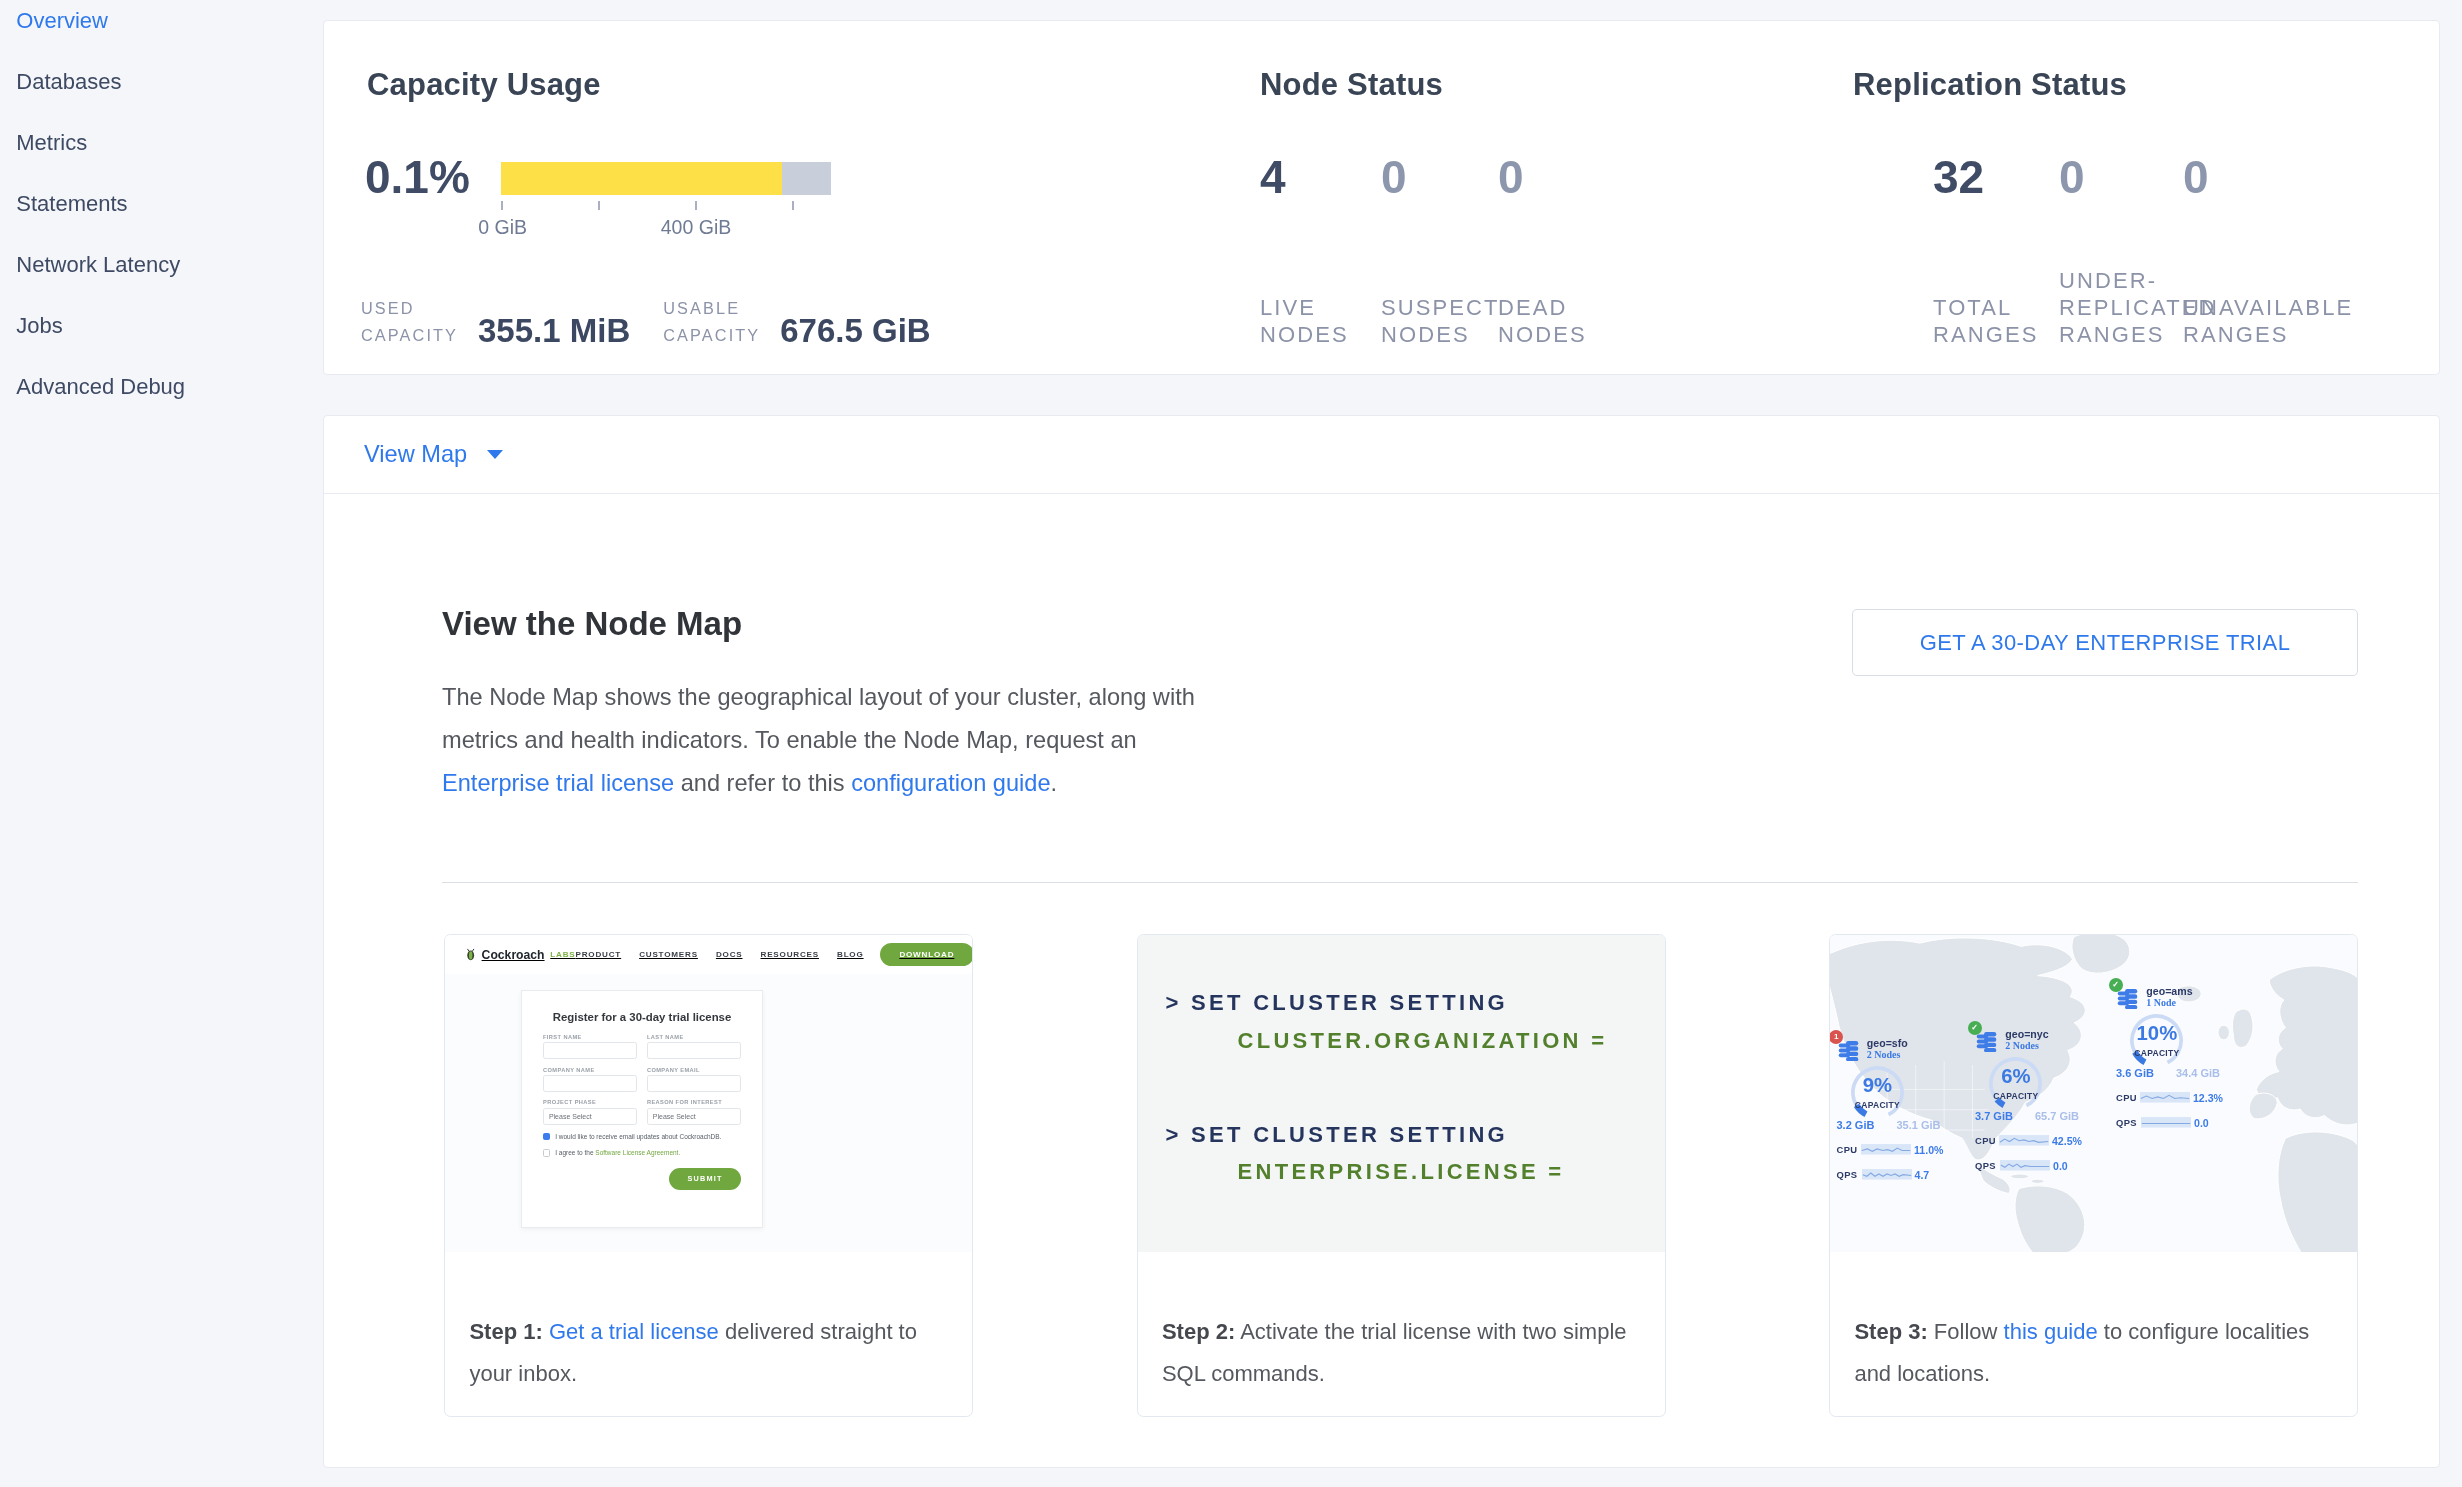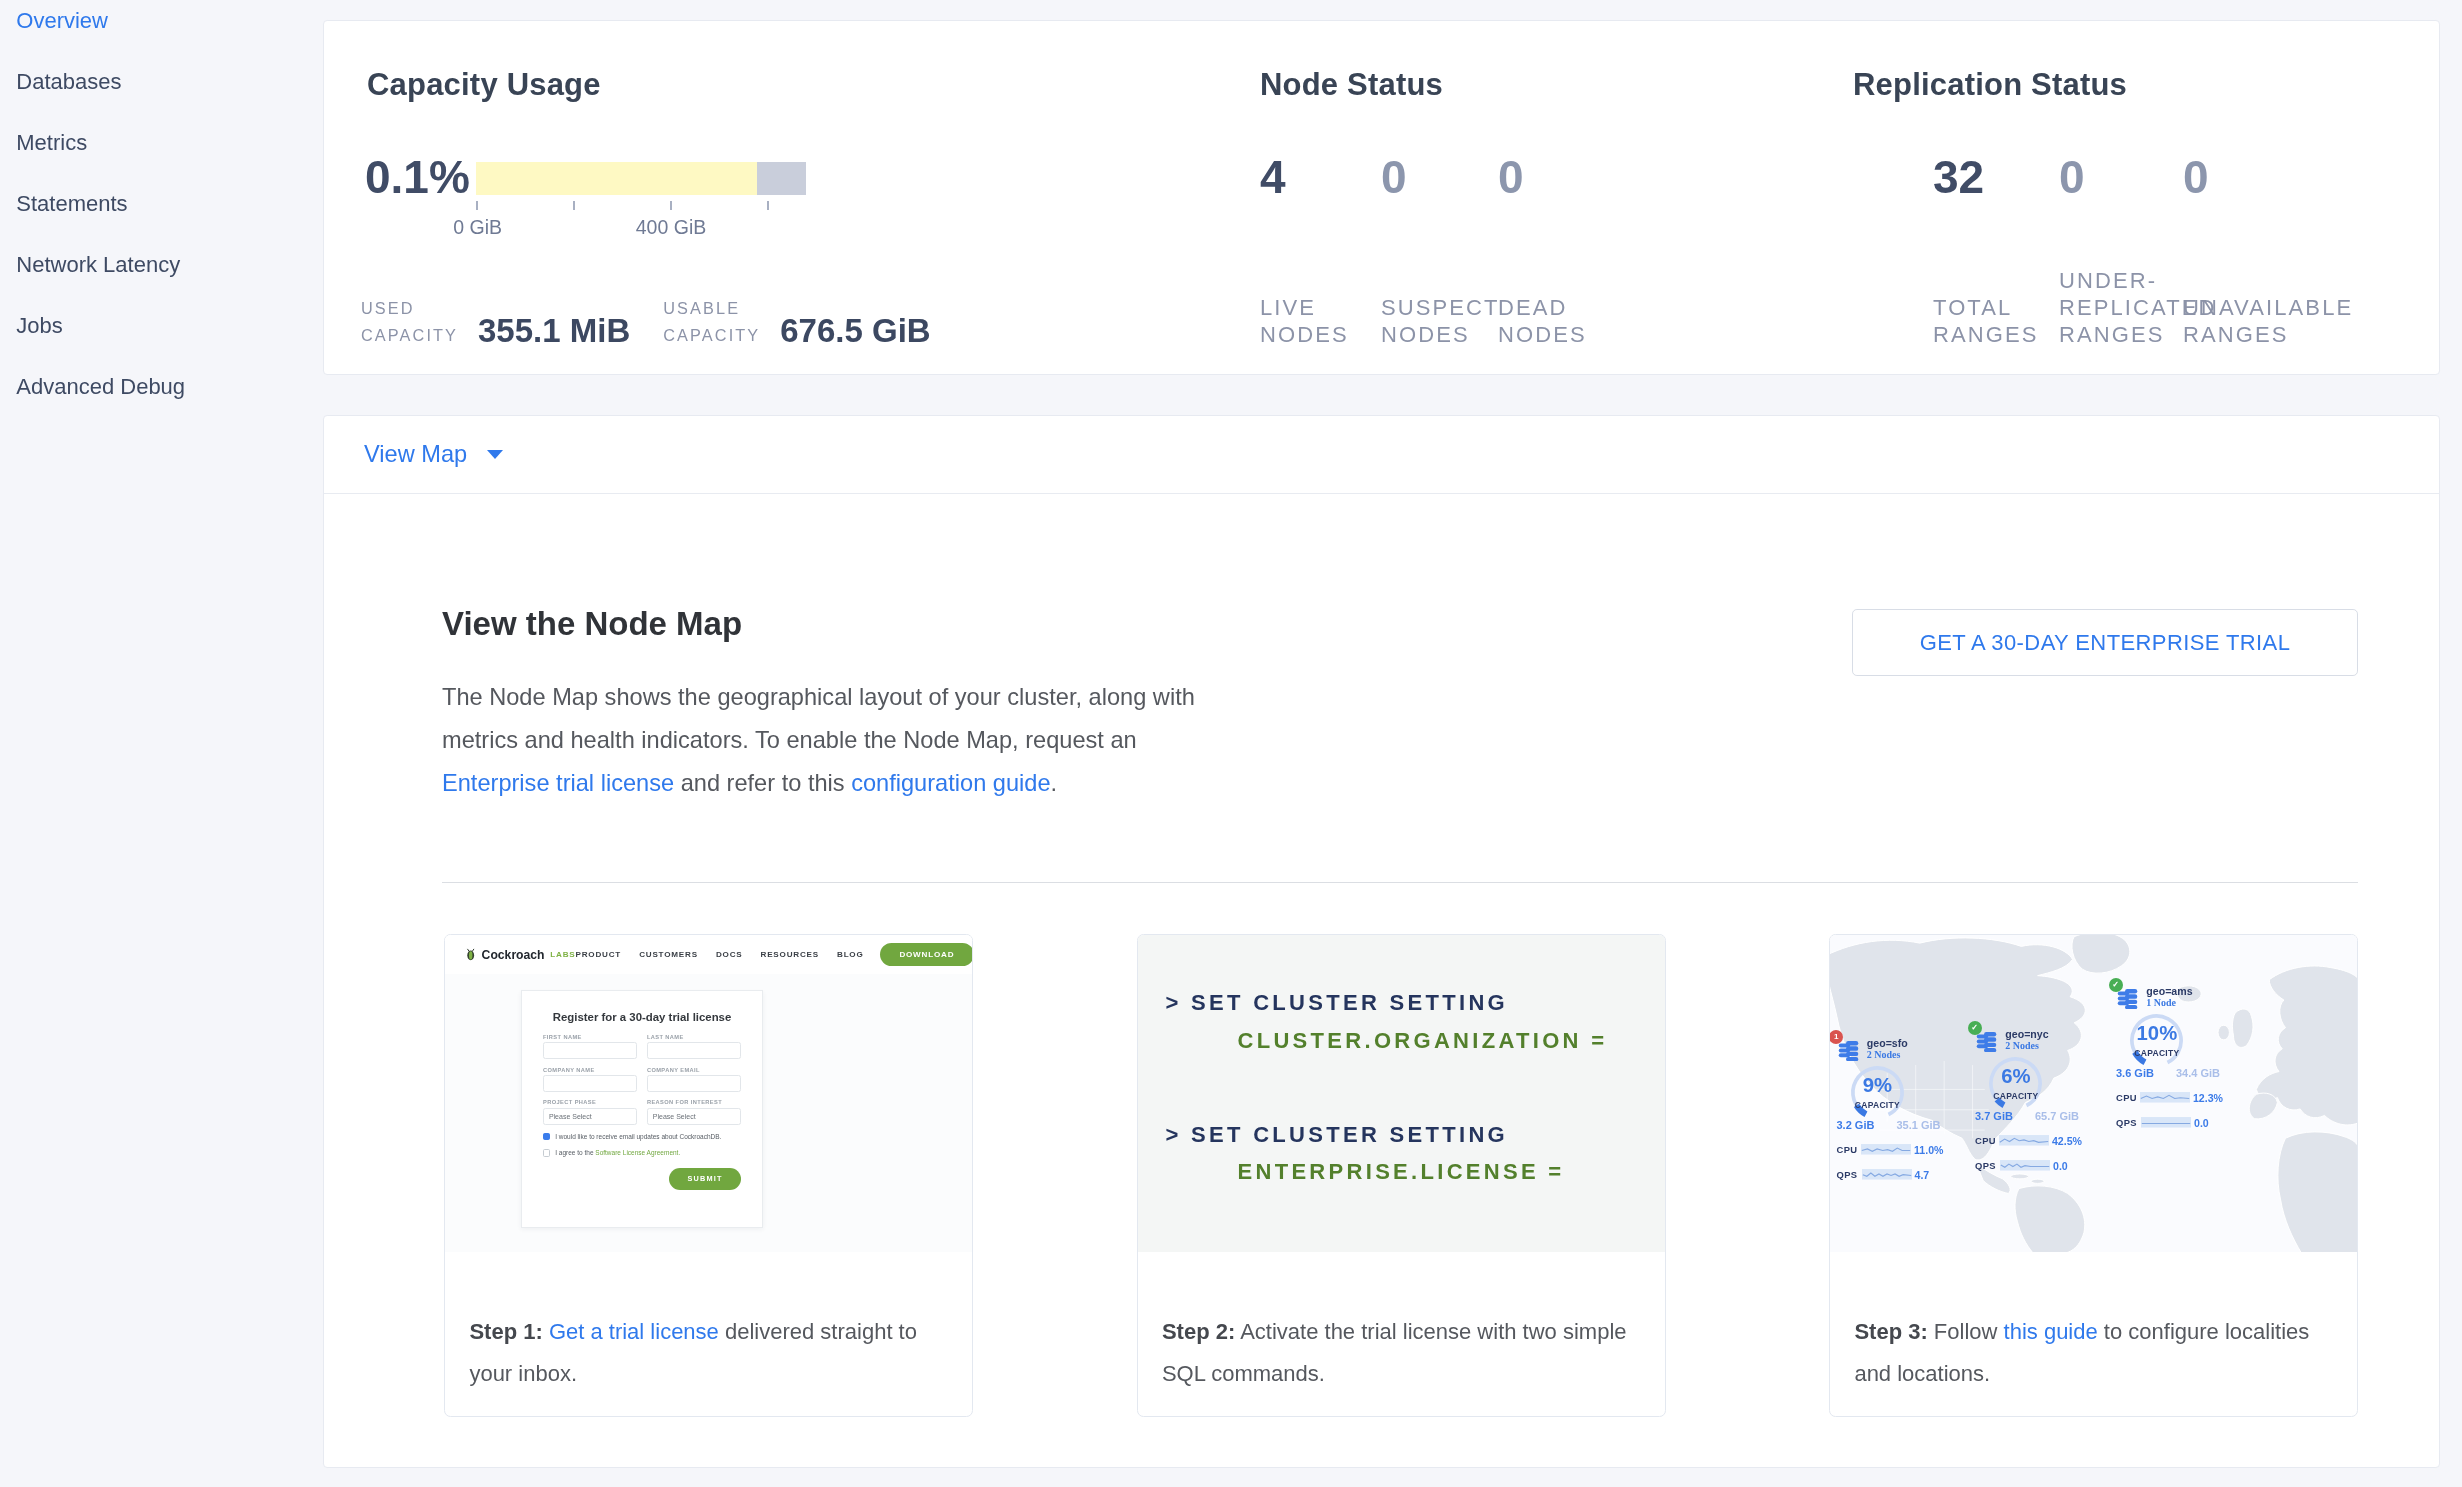--- a/index.html
+++ b/index.html
@@ -12,21 +12,21 @@
   .side-item { padding-left:16.3px; height:61px; line-height:61px; font-size:22px; color:#3E4A63; cursor:pointer; white-space:nowrap; }
   .side-item.active { color:#2F79EC; }
 
   
   .summary-card { position:absolute; left:323px; top:19.5px; width:2117px; height:355px; background:#fff; border:0.8px solid #E7EAF1; border-radius:4.1px; }
   .sec-title { position:absolute; top:46px; margin:0; font-size:31px; font-weight:700; color:#394455; letter-spacing:0.2px; }
   .big-num { position:absolute; top:133px; font-size:46px; font-weight:700; color:#404C66; line-height:1; }
   .big-num.dim { color:#8C96AD; font-weight:600; }
   .stat-label { position:absolute; bottom:26px; font-size:22px; letter-spacing:2.1px; line-height:27px; color:#8C93A8; }
 
-  .cap-bar { position:absolute; left:152px; top:141px; width:330px; height:33px; background:#fef9c3;text-align:right; }
+  .cap-bar { position:absolute; left:177px; top:141px; width:330px; height:33px; background:#fde047;text-align:right; }
   .cap-dark { position:absolute; right:0; top:0; width:15%; height:100%; background:#C9CEDB; }
   .tick { position:absolute; top:39px; width:1.6px; height:9.8px; background:#A8B0C2; }
   .tlabel { position:absolute; top:54px; font-size:19.5px; color:#6F7A94; transform:translateX(-50%); white-space:nowrap; }
   .cap-stats { position:absolute; left:37px; bottom:23px; display:flex; align-items:flex-end; }
   .cap-stats .stat-label-f { font-size:16.3px; letter-spacing:2.1px; line-height:27px; color:#8C93A8; width:104px; margin-bottom:1.6px; }
   .cap-stats .stat-value { font-size:33px; font-weight:700; color:#3C4861; line-height:1; margin:0 33px 3.3px 13px; white-space:nowrap; }
 
   
   .map-panel { position:absolute; left:323px; top:415px; width:2117px; height:1053px; background:#fff; border:0.8px solid #E7EAF1; border-radius:4.1px; }
   .map-panel-header { height:78px; border-bottom:0.8px solid #E8EBF1; display:flex; align-items:center; padding-left:40px; }
@@ -41,21 +41,21 @@
   .divider { position:absolute; left:118px; top:388px; width:1916px; height:0; border-top:0.8px solid #DBDEE3; }
 
   .steps { position:absolute; left:120px; top:440px; width:1914px; display:flex; justify-content:space-between; }
   .step-card { width:529px; height:483px; background:#fff; border:0.8px solid #E3E8F0; border-radius:6.5px; overflow:hidden; position:relative; }
   .step-media { height:317px; position:relative; overflow:hidden; }
   .step-caption { padding:37px 24.4px 0 24.4px; font-size:22px; line-height:42px; color:#55585E; }
   .step-caption b { color:#45484E; }
 
   
   .site { height:317px; background:#FBFCFD; position:relative; }
-  .site-header { height:39px; background:#fff; display:flex; align-items:center; padding:0 19.5px; }
+  .site-header { height:39px; background:#fff; display:flex; align-items:center; padding:0 19.5px;text-decoration:underline; }
   .site-logo { display:flex; align-items:center; gap:5.7px; margin-right:auto; }
   .site-logo b { font-size:12.2px; color:#22272E; }
   .site-logo i { font-style:normal; font-size:8.1px; font-weight:700; color:#7FB245; letter-spacing:0.8px; }
   .site-nav { display:flex; gap:18px; font-size:8.1px; font-weight:700; color:#3A3F46; letter-spacing:0.8px; margin-right:16.3px; }
   .site-download { background:#71A73F; color:#fff; font-size:8.1px; font-weight:700; letter-spacing:0.8px; border-radius:12.2px; padding:7.3px 19.5px; cursor:pointer; }
   .site-form { position:absolute; left:76px; top:55px; width:242px; height:238px; background:#fff; border:0.8px solid #E9ECEF; box-shadow:0 1.6px 4.9px rgba(40,50,60,.06); padding:13px 21px; }
   .sf-title { font-size:11.4px; font-weight:700; color:#34383D; text-align:center; margin:6.5px 0 11.4px; }
   .sf-grid { display:grid; grid-template-columns:1fr 1fr; gap:7.3px 9.8px; }
   .sf-field label { display:block; font-size:5.7px; font-weight:700; color:#9AA1A9; letter-spacing:0.4px; margin-bottom:2.4px; }
   .sf-input { height:17px; border:0.8px solid #E2E6EA; border-radius:2.4px; background:#fff; font-size:7px; color:#6B7178; line-height:16.3px; padding-left:4.9px; }

